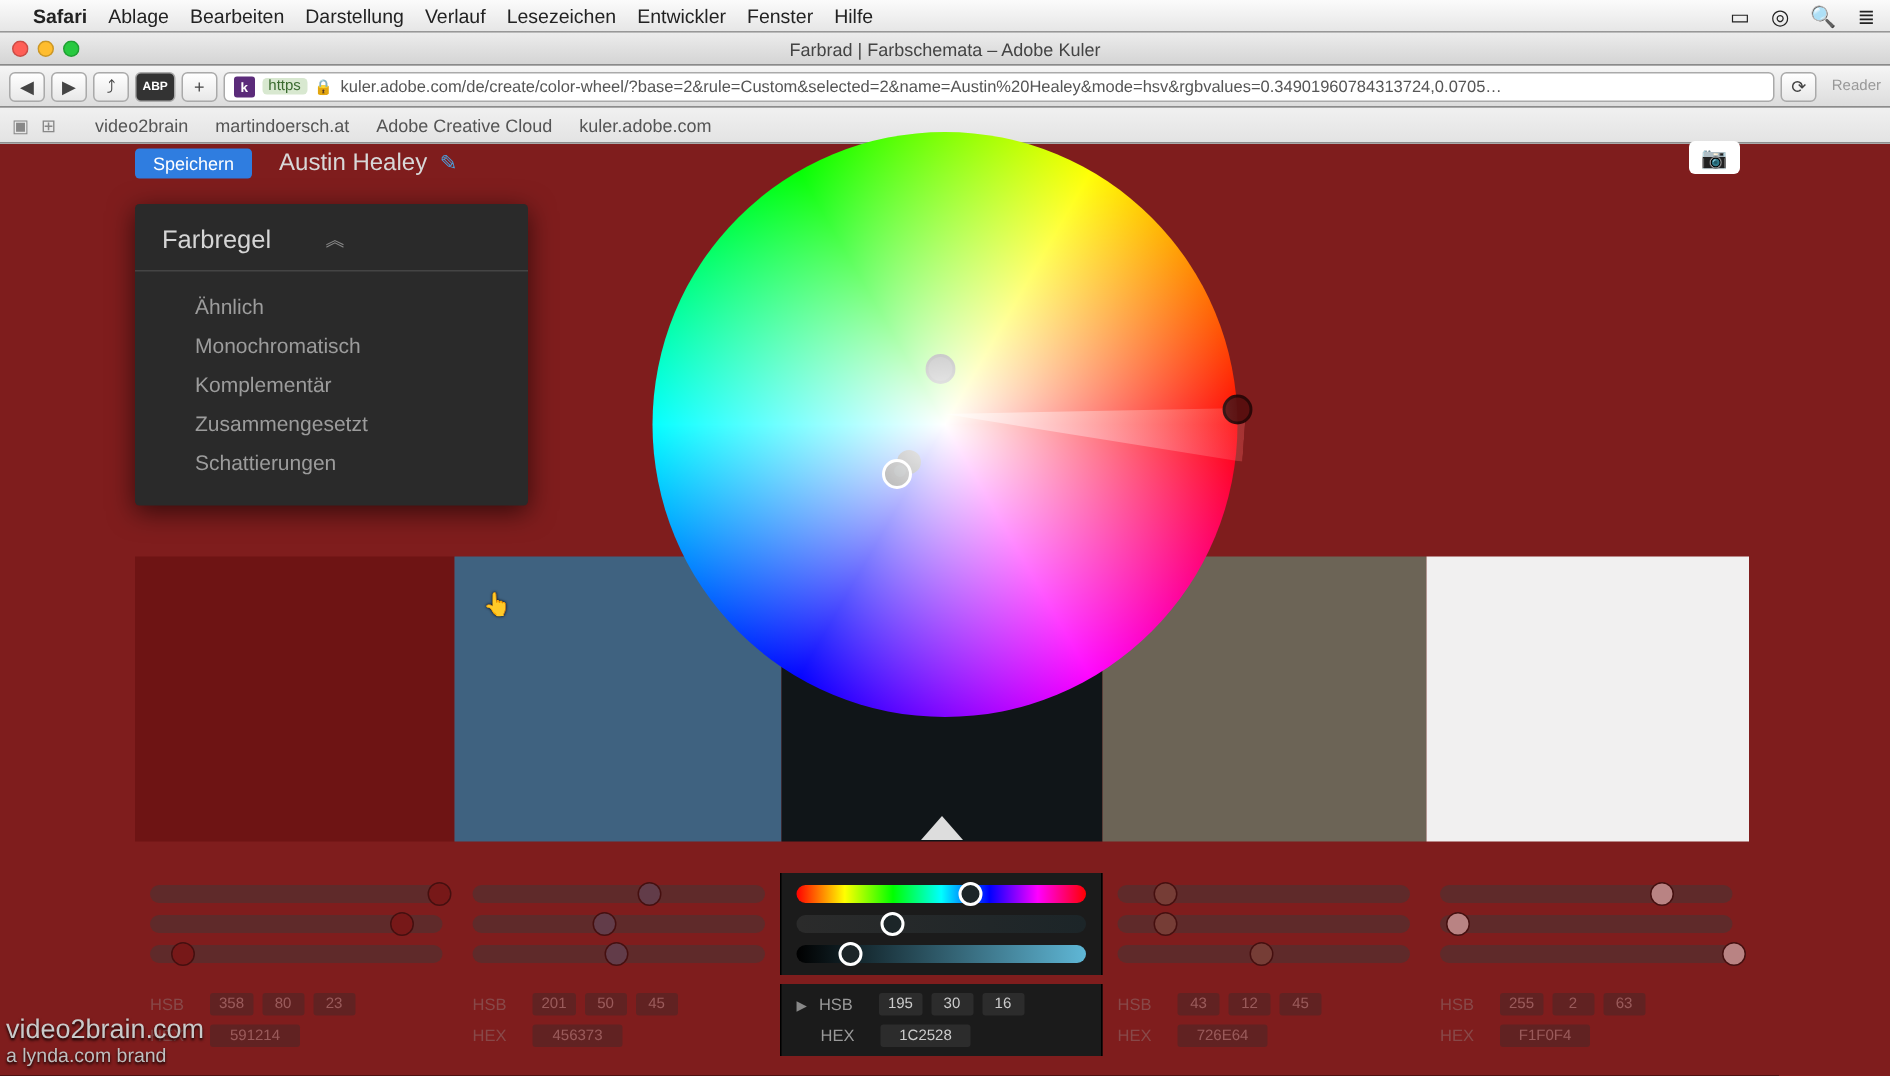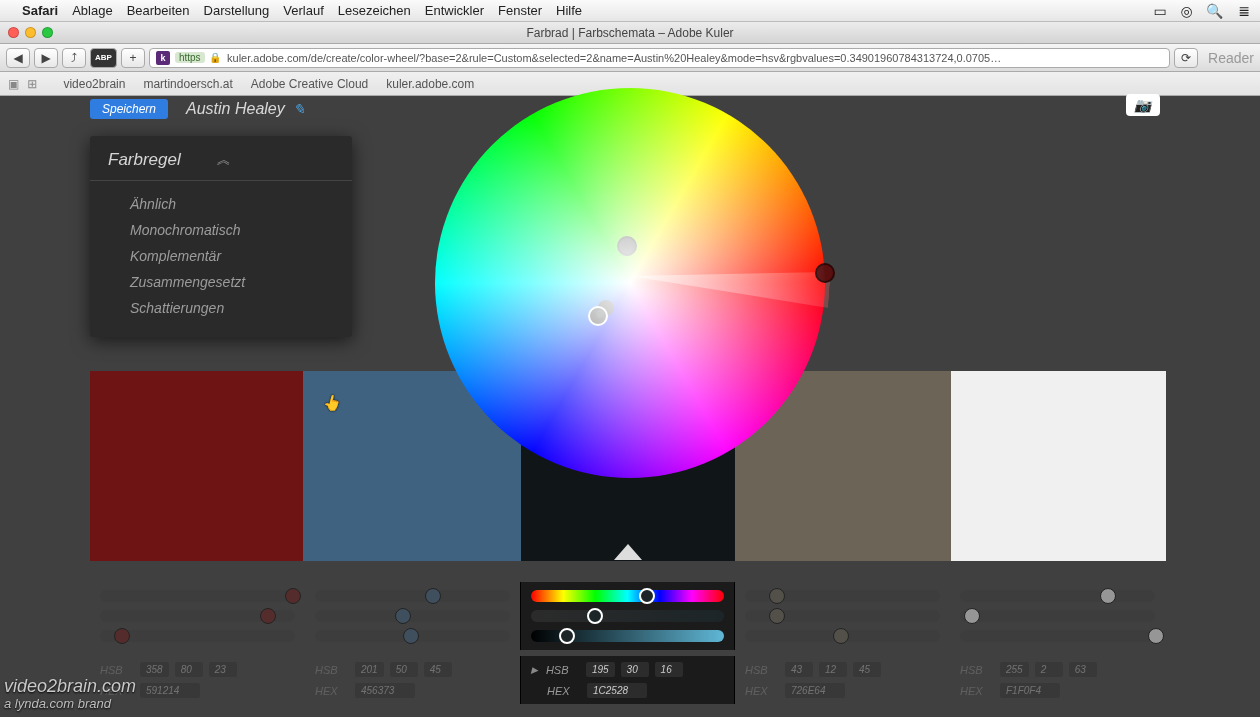--- a/index.html
+++ b/index.html
@@ -25,21 +25,21 @@
 .urlbar { flex:1; height:20px; border:1px solid #aaa; border-radius:4px; background:#fff; display:flex; align-items:center; padding:0 6px; font-size:11px; color:#555; gap:5px; overflow:hidden;}
 .urlbar .lock{color:#7a7a7a;font-size:10px}
 .urlbar .kicon{width:14px;height:14px;background:#5b2b7a;border-radius:2px;display:flex;align-items:center;justify-content:center;color:#fff;font-size:9px;font-weight:bold}
 .urlbar .https{background:#d8e8d0;border-radius:3px;padding:0 4px;color:#3a6b2f;font-size:10px}
 
 
 .bookbar { height:24px; background:linear-gradient(#f0f0f0,#e3e3e3); display:flex; align-items:center; padding:0 8px; gap:18px; font-size:12px; color:#555; border-bottom:1px solid #aaa;}
 .bookbar .bicons{display:flex;gap:8px;margin-right:8px;color:#888}
 
 
-.app-area { position:relative; width:1260px; height:621px; background:#404040; color:#ddd;font-style:italic; }
+.app-area { position:relative; width:1260px; height:621px; background:#7f1d1d; color:#ddd; }
 
 
 .topstrip { position:absolute; left:90px; top:0; height:26px; display:flex; align-items:center; gap:18px; }
 .savebtn { background:#2f7de0; color:#fff; font-size:12px; padding:3px 12px; border-radius:3px; }
 .themename { color:#d8d8d8; font-size:16px; font-weight:500;}
 .editicon { color:#4aa3e0; font-size:14px; margin-left:4px;}
 .camera { position:absolute; right:100px; top:-2px; width:34px; height:22px; background:#fff; border-radius:4px; display:flex; align-items:center; justify-content:center; color:#222; font-size:14px;}
 
 
 .panel { position:absolute; left:90px; top:40px; width:262px; background:#2a2a2a; border-radius:3px; box-shadow:0 4px 18px rgba(0,0,0,.6); padding-bottom:10px; z-index:5;}
@@ -89,29 +89,29 @@
 
 .slider-col .slider.hue{background:#3a3a3a}
 .slider-col.active .slider.hue{background:linear-gradient(to right,red,yellow,lime,cyan,blue,magenta,red)}
 
 
 .values-row{position:absolute; left:90px; top:560px; width:1078px; display:flex;}
 .val-col{width:215px; padding:6px 10px; font-size:11px; color:#aaa; position:relative;}
 .val-col.dim{opacity:.35}
 .hsb-line{display:flex;align-items:center;gap:6px;margin-bottom:6px}
 .hsb-line .lbl, .hex-line .lbl{width:34px;color:#999;font-size:11px}
-.hsb-line .num, .hex-line .num{background:#2c2c2c;padding:2px 6px;border-radius:2px;min-width:28px;font-size:10px;color:#ccc}
+.hsb-line .num, .hex-line .num{background:#2c2c2c;padding:2px 6px;border-radius:2px;min-width:28px;text-align:center;font-size:10px;color:#ccc}
 .hex-line{display:flex;align-items:center;gap:6px}
 .val-col .arrow{color:#888;margin-right:2px;font-size:9px}
 
 
 .watermark{position:absolute;left:4px;bottom:6px;color:#c9c9c9;font-size:18px;text-shadow:0 1px 2px #000;line-height:1.1;font-weight:300;z-index:9}
 .watermark .sub{font-size:13px;color:#bfbfbf}
 
-.reader{color:#999;font-size:14px;margin-left:6px}
+.reader{color:#999;font-size:10px;margin-left:6px}
 </style>
 </head>
 <body>
 
 <div class="menubar">
   <span class="apple"></span>
   <span class="app">Safari</span>
   <span class="menu-item">Ablage</span>
   <span class="menu-item">Bearbeiten</span>
   <span class="menu-item">Darstellung</span>

